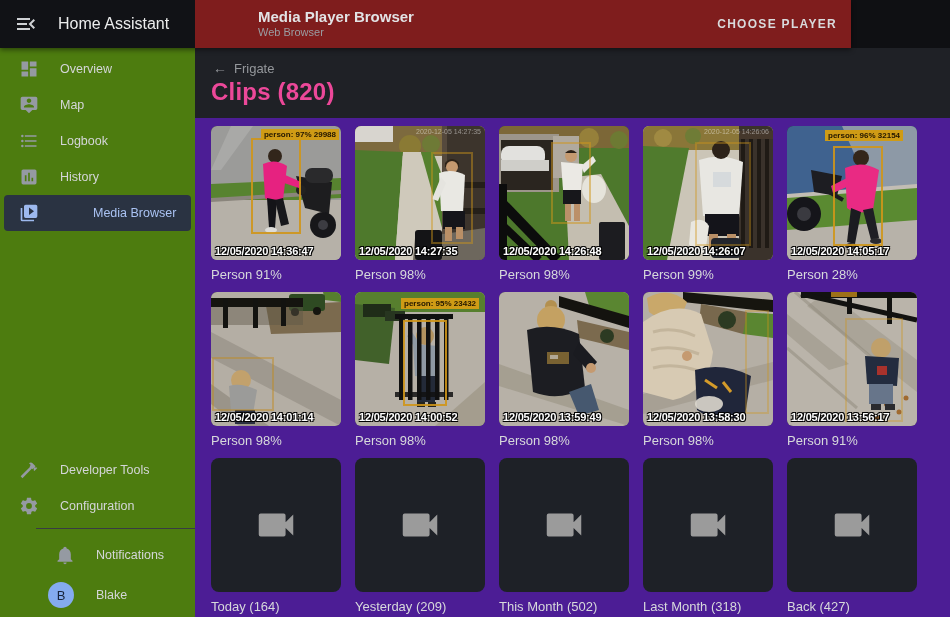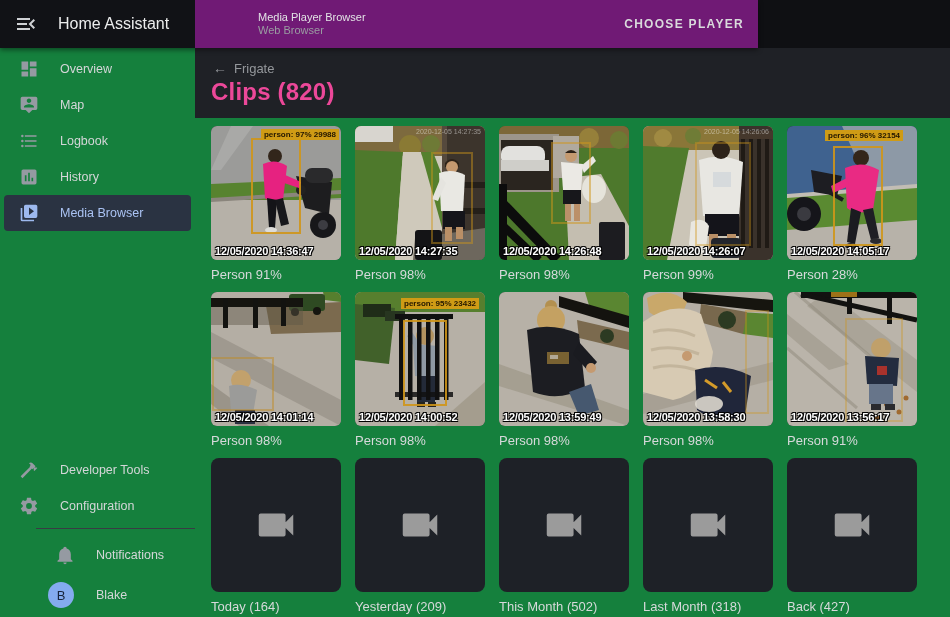--- a/index.html
+++ b/index.html
@@ -1,69 +1,69 @@
 <!DOCTYPE html>
 <html><head>
 <meta charset="utf-8">
 <title>Home Assistant</title>
 <style>
   * { margin:0; padding:0; box-sizing:border-box; }
   html,body { width:950px; height:617px; overflow:hidden; background:#0f1013;
               font-family:"Liberation Sans", sans-serif; }
 
   
-  .topbar { position:absolute; top:0; left:0; width:758px; height:48px;
+  .topbar { position:absolute; top:0; left:0; width:851px; height:48px;
             display:flex; align-items:flex-start; z-index:10;
-            background:#701a75; box-shadow:0 2px 5px rgba(0,0,0,.45); }
+            background:#7f1d1d; box-shadow:0 2px 5px rgba(0,0,0,.45); }
   .topbar-left { width:195px; height:48px; background:#111216;
                  display:flex; align-items:center; padding-left:14px; flex:0 0 auto; }
   .menu-btn { width:24px; height:24px; color:#cfd1d4; cursor:pointer; background:none; border:none; padding:0; }
   .menu-btn svg { width:24px; height:24px; display:block; }
   .ha-title { margin-left:20px; font-size:16px; color:#eceded; font-weight:500; white-space:nowrap; }
   .topbar-main { flex:1; display:flex; align-items:center; height:48px; padding-left:63px; }
   .mp-titles { display:flex; flex-direction:column; line-height:1.2; }
-  .mp-title { font-size:11px; color:#e2e3e5; font-weight:400; }
+  .mp-title { font-size:15px; color:#e2e3e5; font-weight:700; }
   .mp-subtitle { font-size:11px; color:#9a9da2; }
   .choose-player { margin-left:auto; margin-right:14px; background:none; border:none;
                    font-family:"Liberation Sans", sans-serif;
                    font-size:12px; font-weight:bold; letter-spacing:1.3px; color:#d9dadc; cursor:pointer; }
 
   
   .sidebar { position:absolute; top:48px; left:0; width:195px; bottom:0;
-             background:#15803d; }
+             background:#4d7c0f; }
   .side-group-top { position:absolute; top:3px; left:0; right:0; }
   .side-group-mid { position:absolute; top:404px; left:0; right:0; }
   .side-group-bottom { position:absolute; bottom:0; left:0; right:0;padding-left:36px; }
   .side-item { display:flex; align-items:center; height:36px; margin:0 4px;
                padding-left:15px; border-radius:4px; cursor:pointer; }
   .side-item .icn { width:20px; height:20px; color:#959aa2; flex:0 0 auto; }
   .side-item .icn svg { width:20px; height:20px; display:block; }
   .side-item .lbl { margin-left:21px; font-size:12.5px; color:#d4d6d8; font-weight:500; white-space:nowrap; }
-  .side-item.selected { background:#2a3342; }
+  .side-item.selected { background:#2a3342;gap:33px; }
   .side-item.selected .icn { color:#9db9ee; }
   .side-item.selected .lbl { color:#aac3f3; }
   .side-divider { height:1px; background:#383c43; margin:0 0 8px 0; }
   .user-row { display:flex; align-items:center; height:44px; padding-left:12px; cursor:pointer; }
   .avatar { width:26px; height:26px; border-radius:50%; background:#84abef;
             display:flex; align-items:center; justify-content:center;
             font-size:13px; font-weight:500; color:#18243c; flex:0 0 auto; }
   .user-name { margin-left:22px; font-size:12.5px; color:#d4d6d8; font-weight:400; }
 
   
   .content-header { position:absolute; left:195px; top:48px; right:0; height:70px;
                     background:#1f2126; }
   .breadcrumb { position:absolute; left:18px; top:12px; font-size:13px; color:#94979b;
                 display:flex; align-items:center; gap:7px; cursor:pointer; }
   .breadcrumb .arrow { font-size:14px; }
   .page-title { position:absolute; left:16px; top:30px; font-size:24px; font-weight:bold;
                 color:#ec4899; letter-spacing:.2px; }
 
   
   .grid-area { position:absolute; left:195px; top:118px; right:0; bottom:0;
-               background:#15803d; padding:8px 0 9px 16px; overflow:hidden; }
+               background:#4c1d95; padding:8px 0 9px 16px; overflow:hidden; }
   .grid { display:grid; grid-template-columns:repeat(5,130px); column-gap:14px; row-gap:0; }
   .card { width:130px; margin-bottom:10px; cursor:pointer; }
   .thumb { position:relative; width:130px; height:134px; border-radius:6px; overflow:hidden;
            background:#26272b; }
   .thumb svg.scene { position:absolute; inset:0; width:100%; height:100%; display:block; }
   .ts { position:absolute; left:4px; bottom:3px; font-size:11px; font-weight:bold; color:#fff;
         white-space:nowrap; letter-spacing:-0.2px;
         text-shadow:-1px -1px 0 #000, 1px -1px 0 #000, -1px 1px 0 #000, 1px 1px 0 #000; }
   .det { position:absolute; font-size:8px; font-weight:bold; color:#231700;
          background:#cf9b15; padding:1px 3px; white-space:nowrap; }

